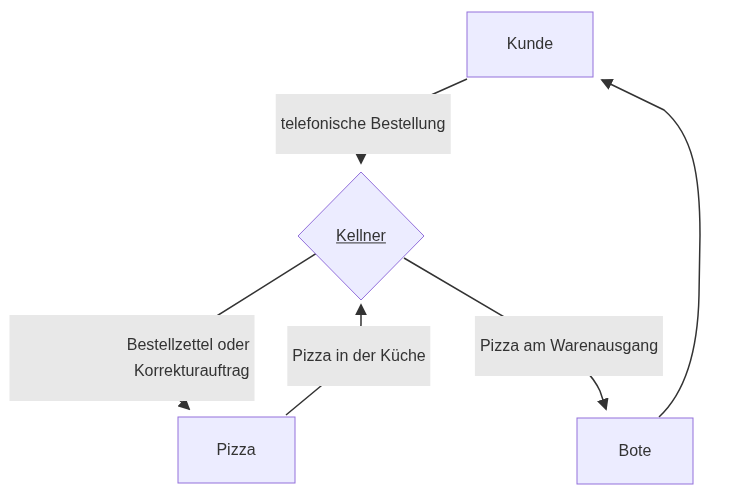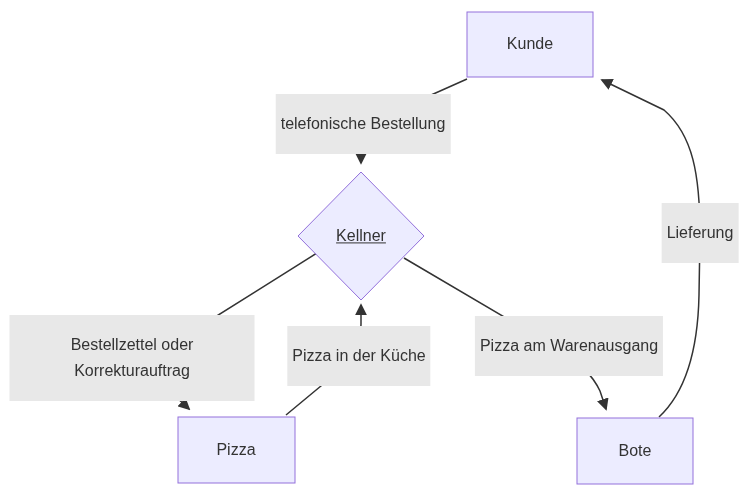--- a/index.html
+++ b/index.html
@@ -39,21 +39,21 @@
     text-align: left;
   }
   .edge-label {
     position: absolute;
     transform: translate(-50%, -50%);
     background: #e8e8e8;
     color: #333333;
     font-size: 16px;
     line-height: 26px;
     padding: 17px 5px;
-    text-align: center;
+    text-align: right;
     white-space: nowrap;
   }
   .edge-label.wrap {
     white-space: normal;
     width: 235px;
   }
 </style>
 </head>
 <body>
 
@@ -80,15 +80,14 @@
 
   <div class="node-label" style="left:530px; top:44px;">Kunde</div>
   <div class="node-label" style="left:361px; top:236px;text-decoration:underline;">Kellner</div>
   <div class="node-label" style="left:236px; top:450px;">Pizza</div>
   <div class="node-label" style="left:635px; top:451px;">Bote</div>
 
   <div class="edge-label" style="left:363px; top:124px;">telefonische Bestellung</div>
   <div class="edge-label" style="left:359px; top:356px;">Pizza in der Küche</div>
   <div class="edge-label wrap" style="left:132px; top:358px;">Bestellzettel oder Korrekturauftrag</div>
   <div class="edge-label" style="left:569px; top:346px;">Pizza am Warenausgang</div>
-  <div class="edge-label" style="left:700px; top:233px;">Lieferung</div>
 
 </div>
 
 </body></html>

